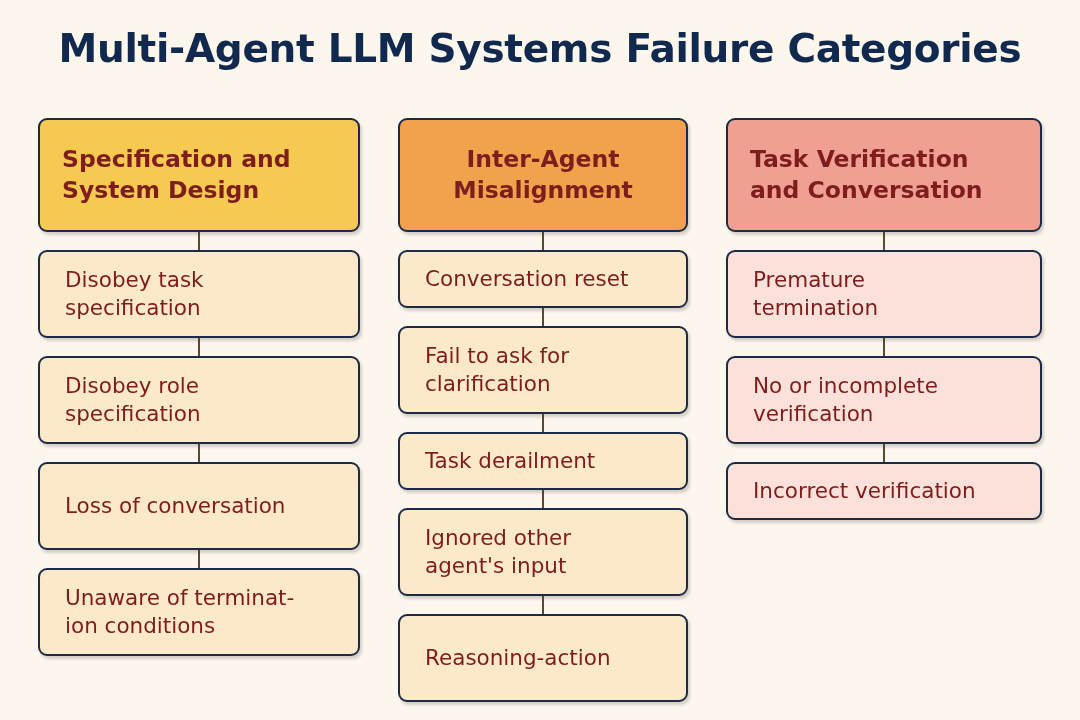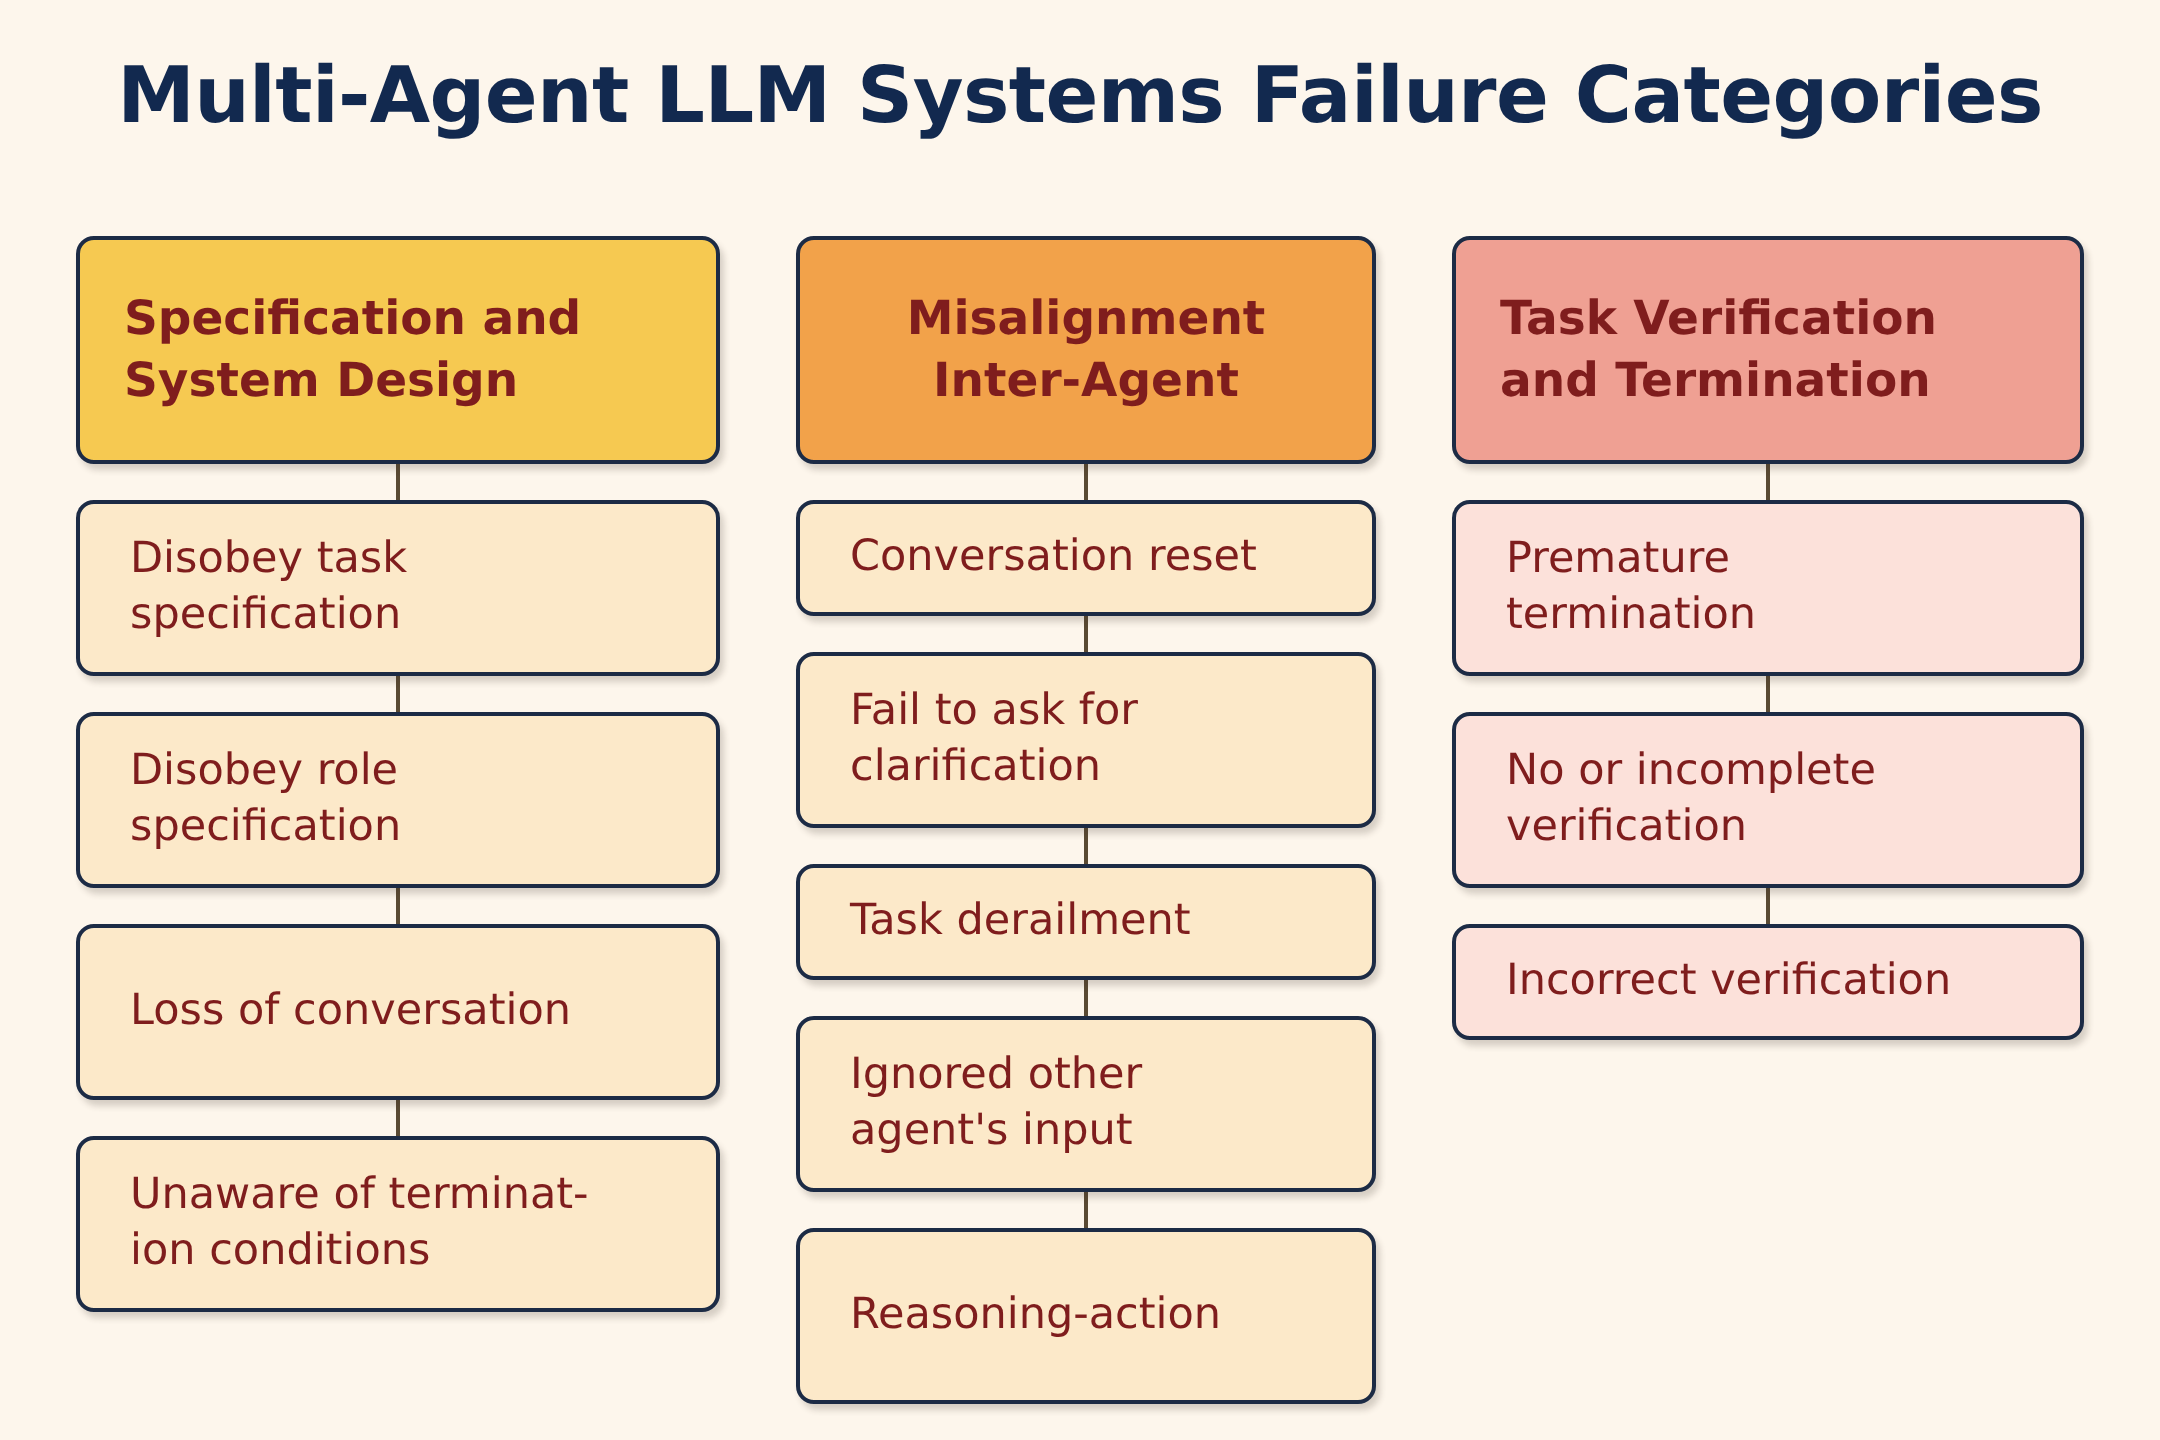--- a/index.html
+++ b/index.html
@@ -130,22 +130,22 @@
       </div>
       <div class="gap"></div>
       <div class="node item-node lines-2" style="background: rgb(252, 233, 201);">
         <span class="tline">Unaware of terminat-</span>
         <span class="tline">ion conditions</span>
       </div>
     </div>
     <div class="column col-1">
       <div class="spine" style="background: rgb(90, 74, 51); bottom: auto; height: 540px;"></div>
       <div class="node header-node align-center" style="background: rgb(242, 162, 74);">
+        <span class="tline">Inter-Agent</span>
         <span class="tline">Misalignment</span>
-        <span class="tline">Inter-Agent</span>
       </div>
       <div class="gap"></div>
       <div class="node item-node lines-1" style="background: rgb(252, 233, 201);">
         <span class="tline">Conversation reset</span>
       </div>
       <div class="gap"></div>
       <div class="node item-node lines-2" style="background: rgb(252, 233, 201);">
         <span class="tline">Fail to ask for</span>
         <span class="tline">clarification</span>
       </div>
@@ -160,21 +160,21 @@
       </div>
       <div class="gap"></div>
       <div class="node item-node lines-2" style="background: rgb(252, 233, 201);">
         <span class="tline">Reasoning-action</span>
       </div>
     </div>
     <div class="column col-2">
       <div class="spine" style="background: rgb(90, 74, 51); bottom: auto; height: 373px;"></div>
       <div class="node header-node align-left" style="background: rgb(239, 160, 147);">
         <span class="tline">Task Verification</span>
-        <span class="tline">and Termination</span>
+        <span class="tline">and Conversation</span>
       </div>
       <div class="gap"></div>
       <div class="node item-node lines-2" style="background: rgb(252, 225, 218);">
         <span class="tline">Premature</span>
         <span class="tline">termination</span>
       </div>
       <div class="gap"></div>
       <div class="node item-node lines-2" style="background: rgb(252, 225, 218);">
         <span class="tline">No or incomplete</span>
         <span class="tline">verification</span>

